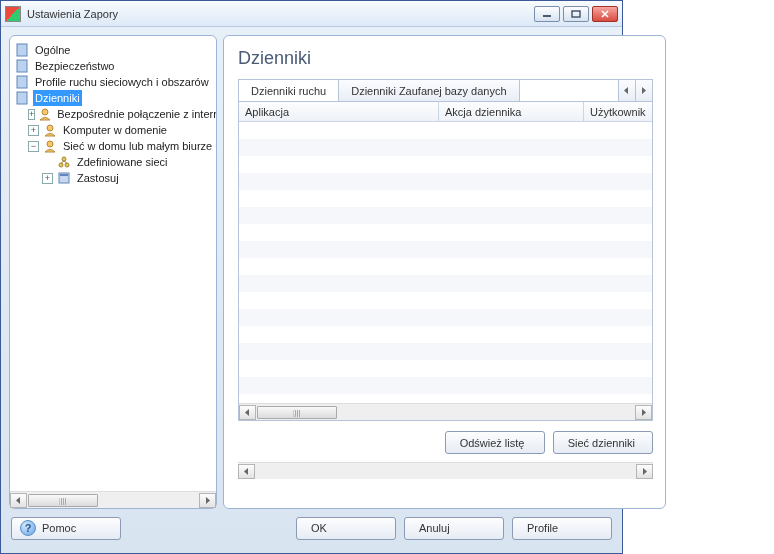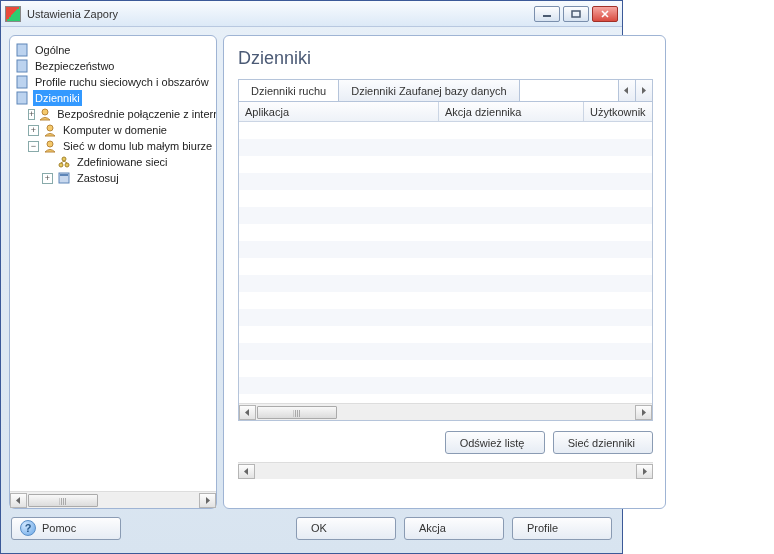--- a/index.html
+++ b/index.html
@@ -314,19 +314,19 @@
   <div class="bottom-bar">
     <button class="btn" style="min-width:110px;justify-content:flex-start;padding-left:8px">
       <span class="help-ico">?</span>
       <span>Pomoc</span>
     </button>
     <div class="spacer"></div>
     <button class="btn">
         <span>OK</span>
       </button>
     <button class="btn">
-        <span>Akcja</span>
+        <span>Anuluj</span>
       </button>
     <button class="btn">
         <span>Profile</span>
       </button>
   </div>
 </div>
 
 </body></html>

